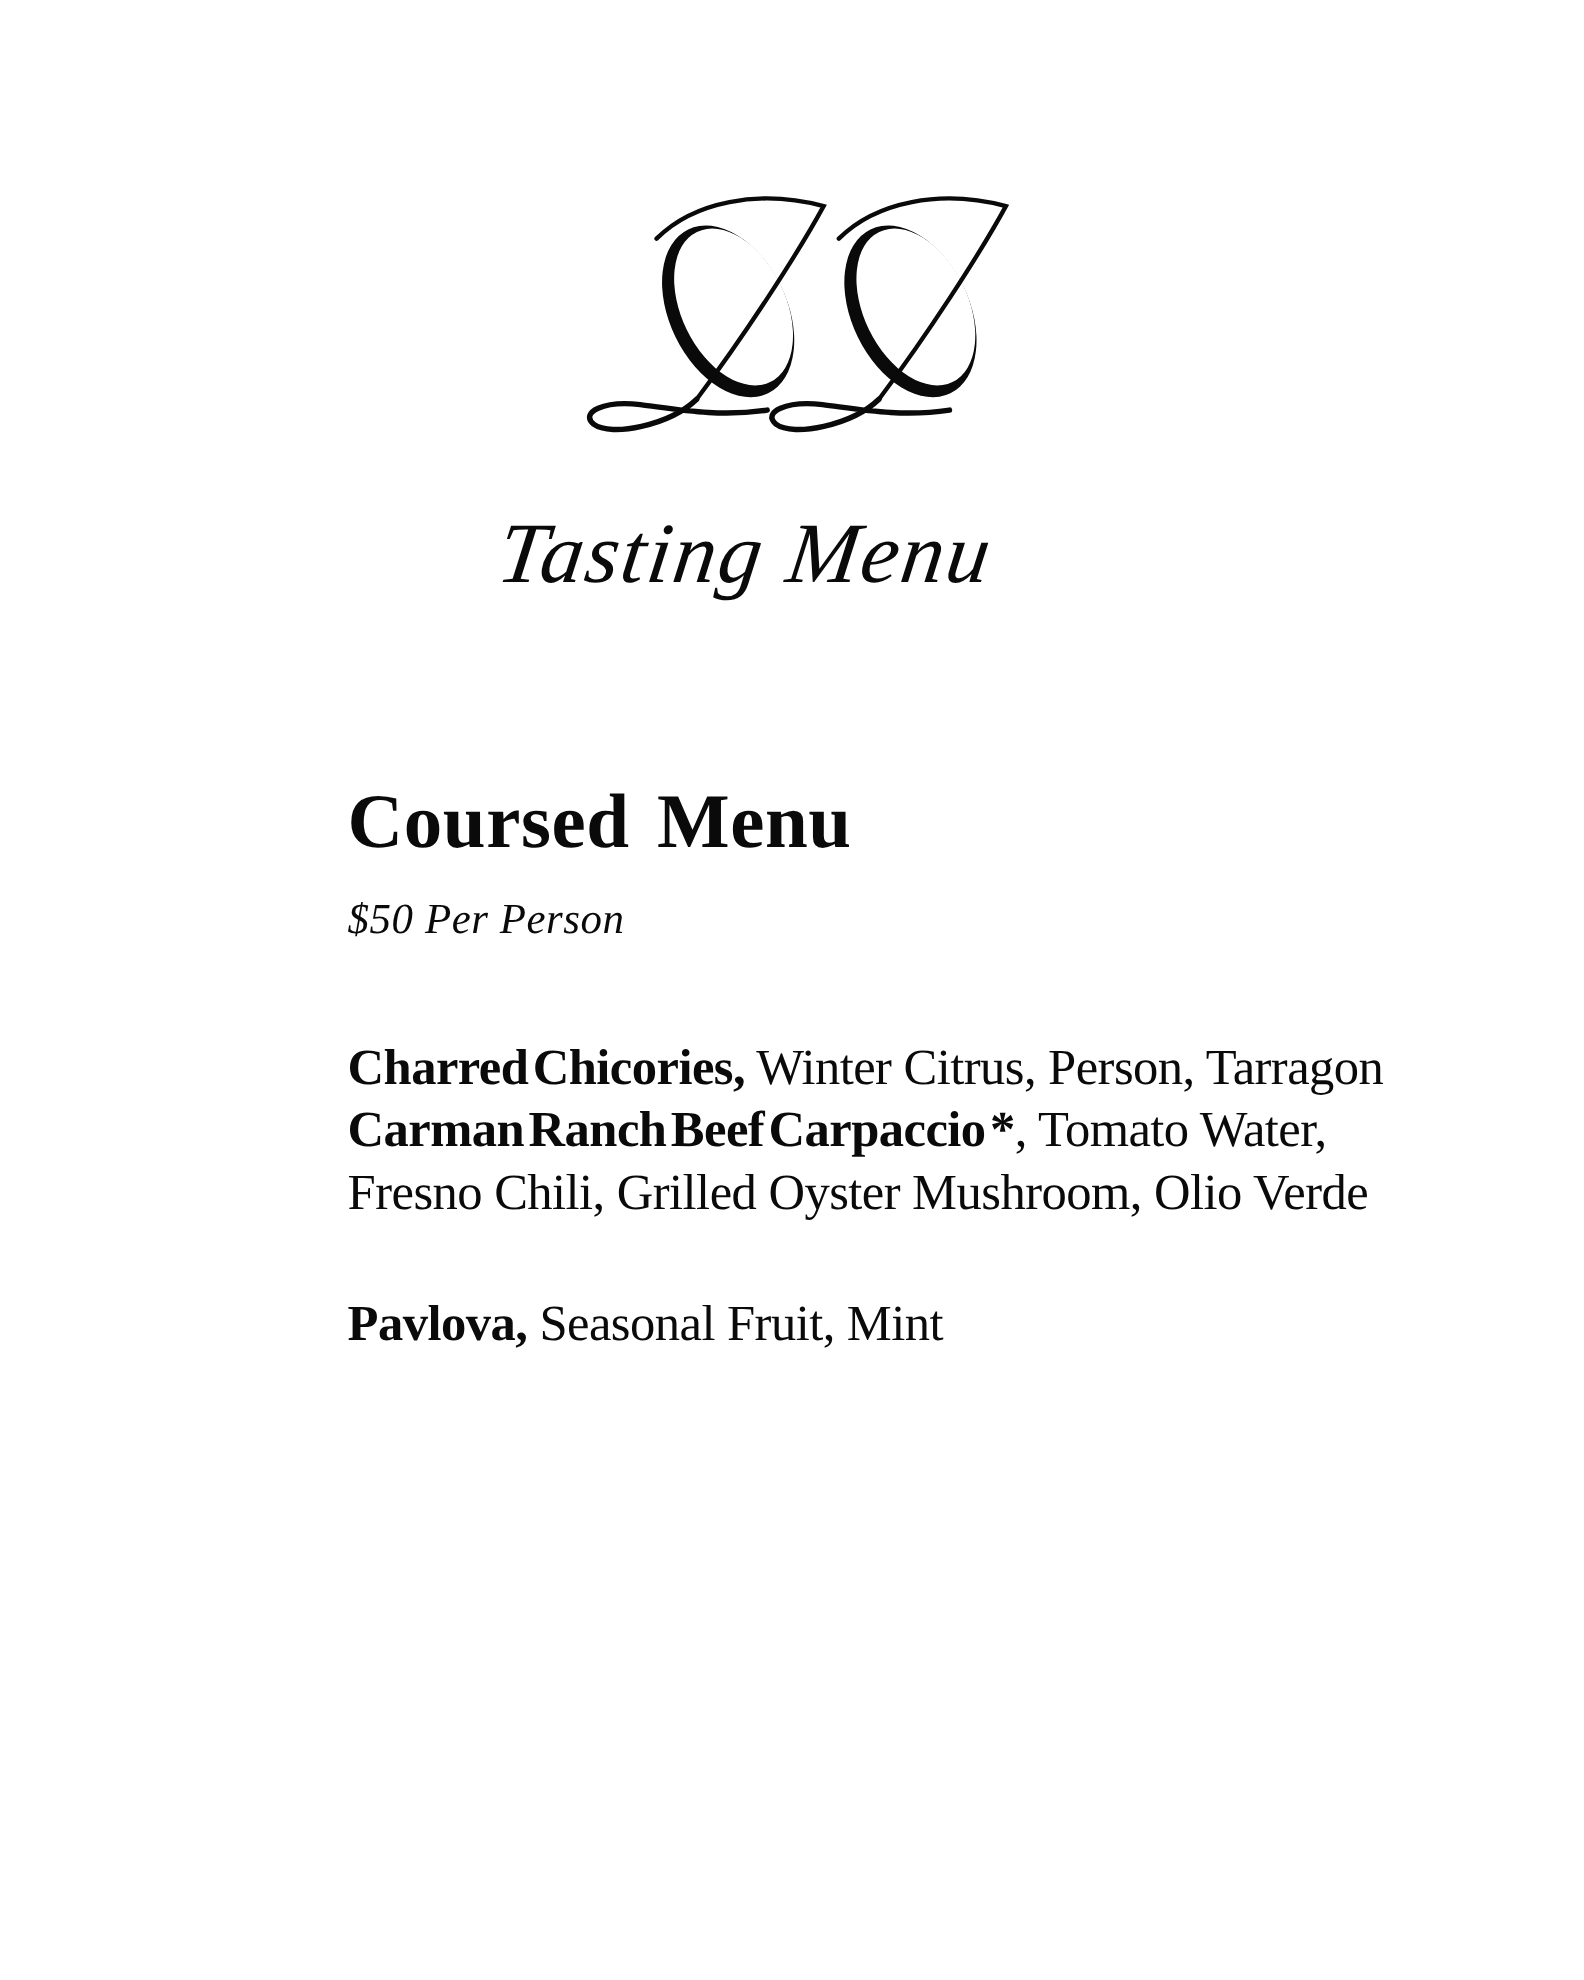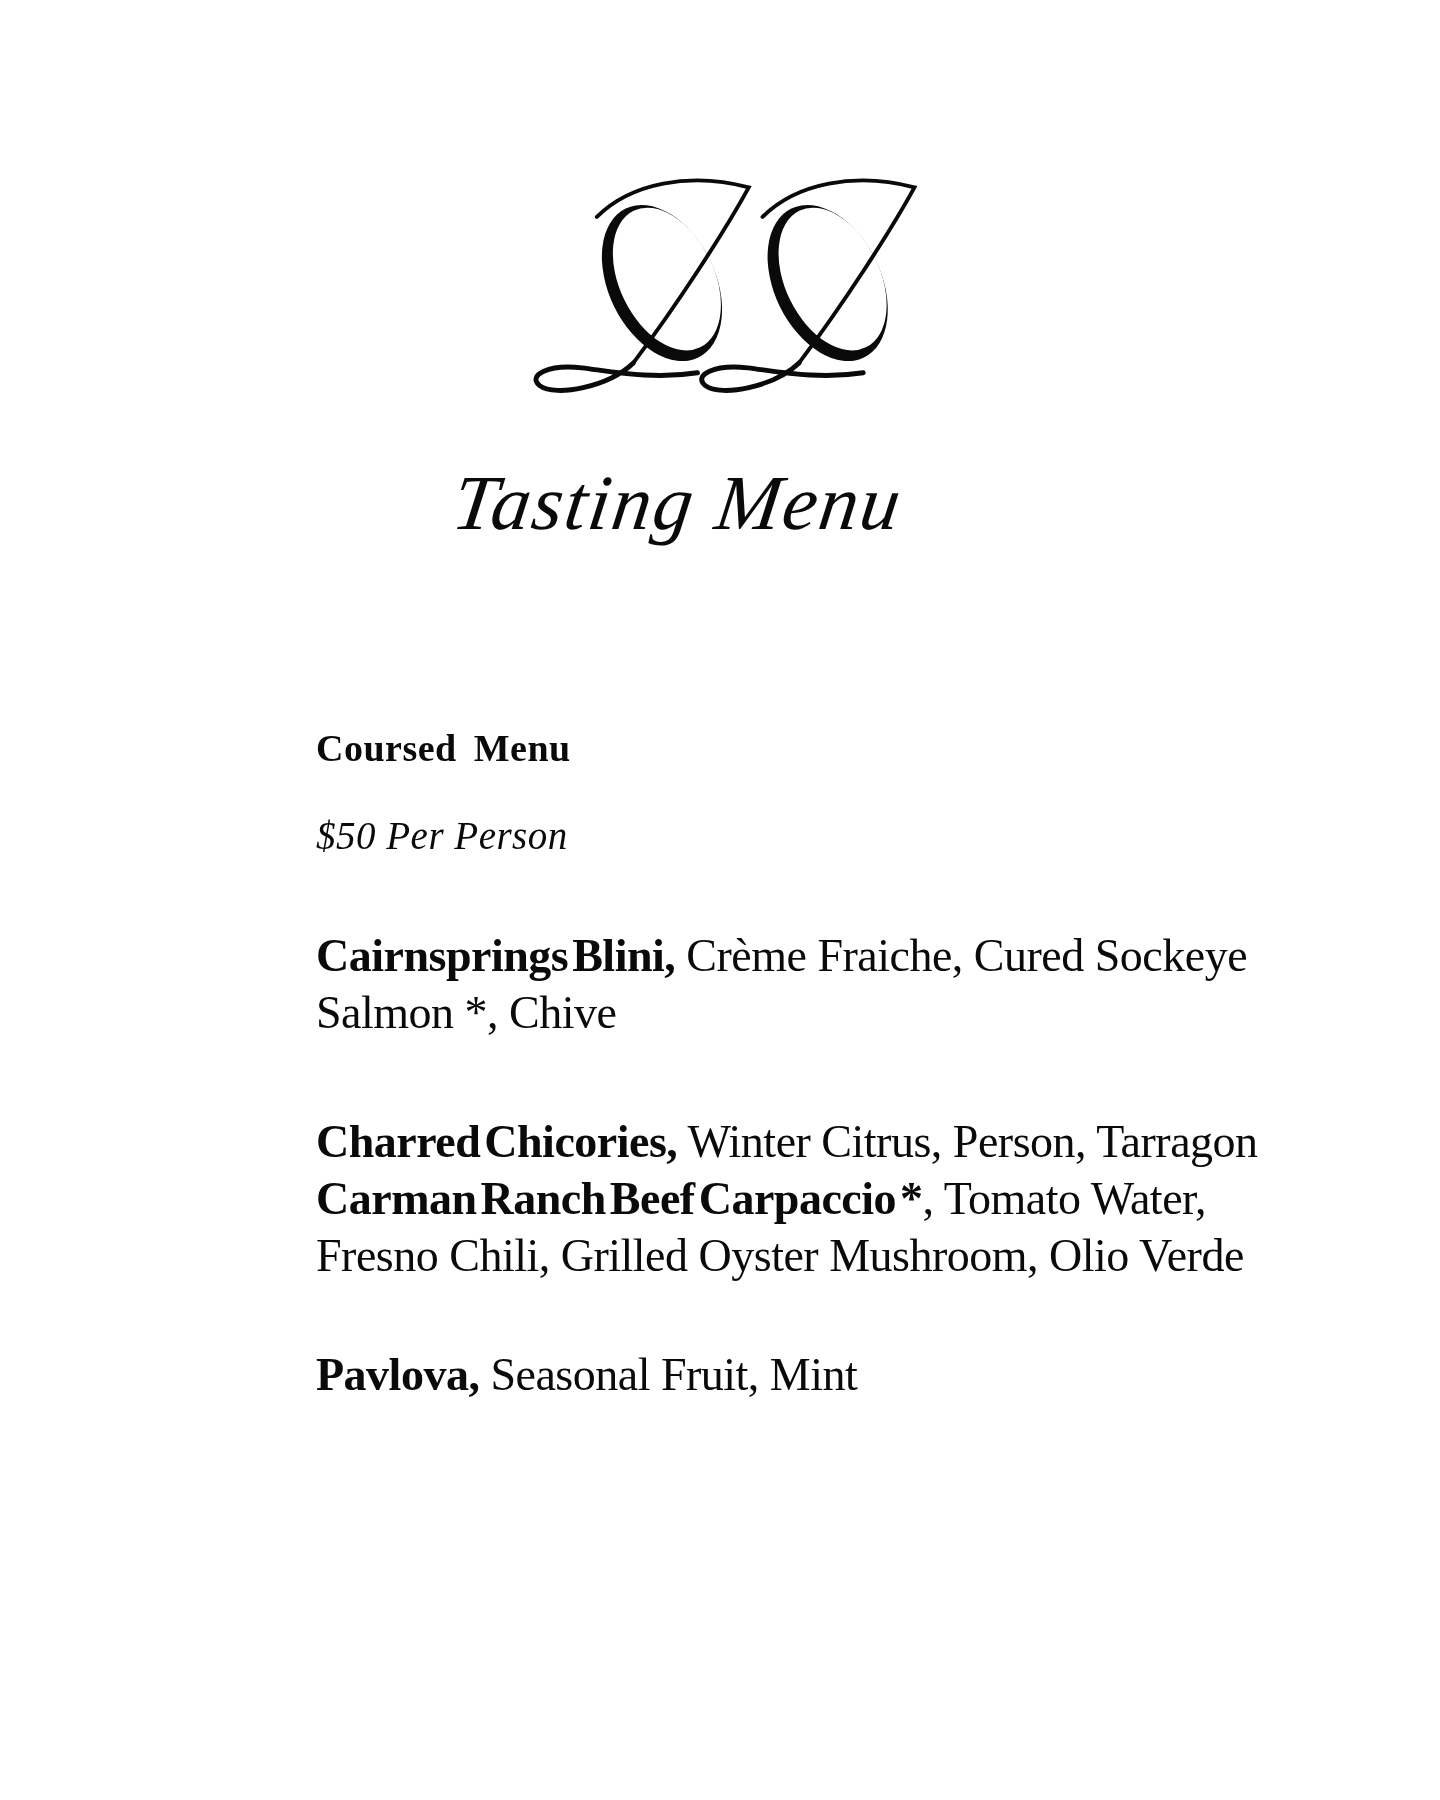--- a/index.html
+++ b/index.html
@@ -42,21 +42,21 @@
     white-space: nowrap;
   }
   
   .content {
     position: absolute;
     left: 316px;
     top: 715px;
     width: 990px;
   }
   .heading {
-    font-size: 38px;
+    font-size: 70px;
     font-weight: bold;
     line-height: 66px;
     letter-spacing: 0.5px;
     word-spacing: 7px;
     margin: 0;
   }
   .price {
     font-size: 39px;
     font-style: italic;
     line-height: 66px;
@@ -102,21 +102,20 @@
   </svg>
 
   <div class="title">Tasting Menu</div>
 
   <div class="content">
 
     <div class="heading">Coursed Menu</div>
 
     <div class="price">$50 Per Person</div>
 
-    <p class="item item-1"><span class="name">Cairnsprings Blini,</span><span class="desc"> Crème Fraiche, Cured Sockeye Salmon *, Chive</span></p>
 
     <p class="item item-2"><span class="name">Charred Chicories,</span><span class="desc"> Winter Citrus, Person, Tarragon</span></p>
 
     <p class="item item-3"><span class="name">Carman Ranch Beef Carpaccio *</span><span class="desc">, Tomato Water, Fresno Chili, Grilled Oyster Mushroom, Olio Verde</span></p>
 
     <p class="item item-4"><span class="name">Pavlova,</span><span class="desc"> Seasonal Fruit, Mint</span></p>
 
   </div>
 </div>
 

